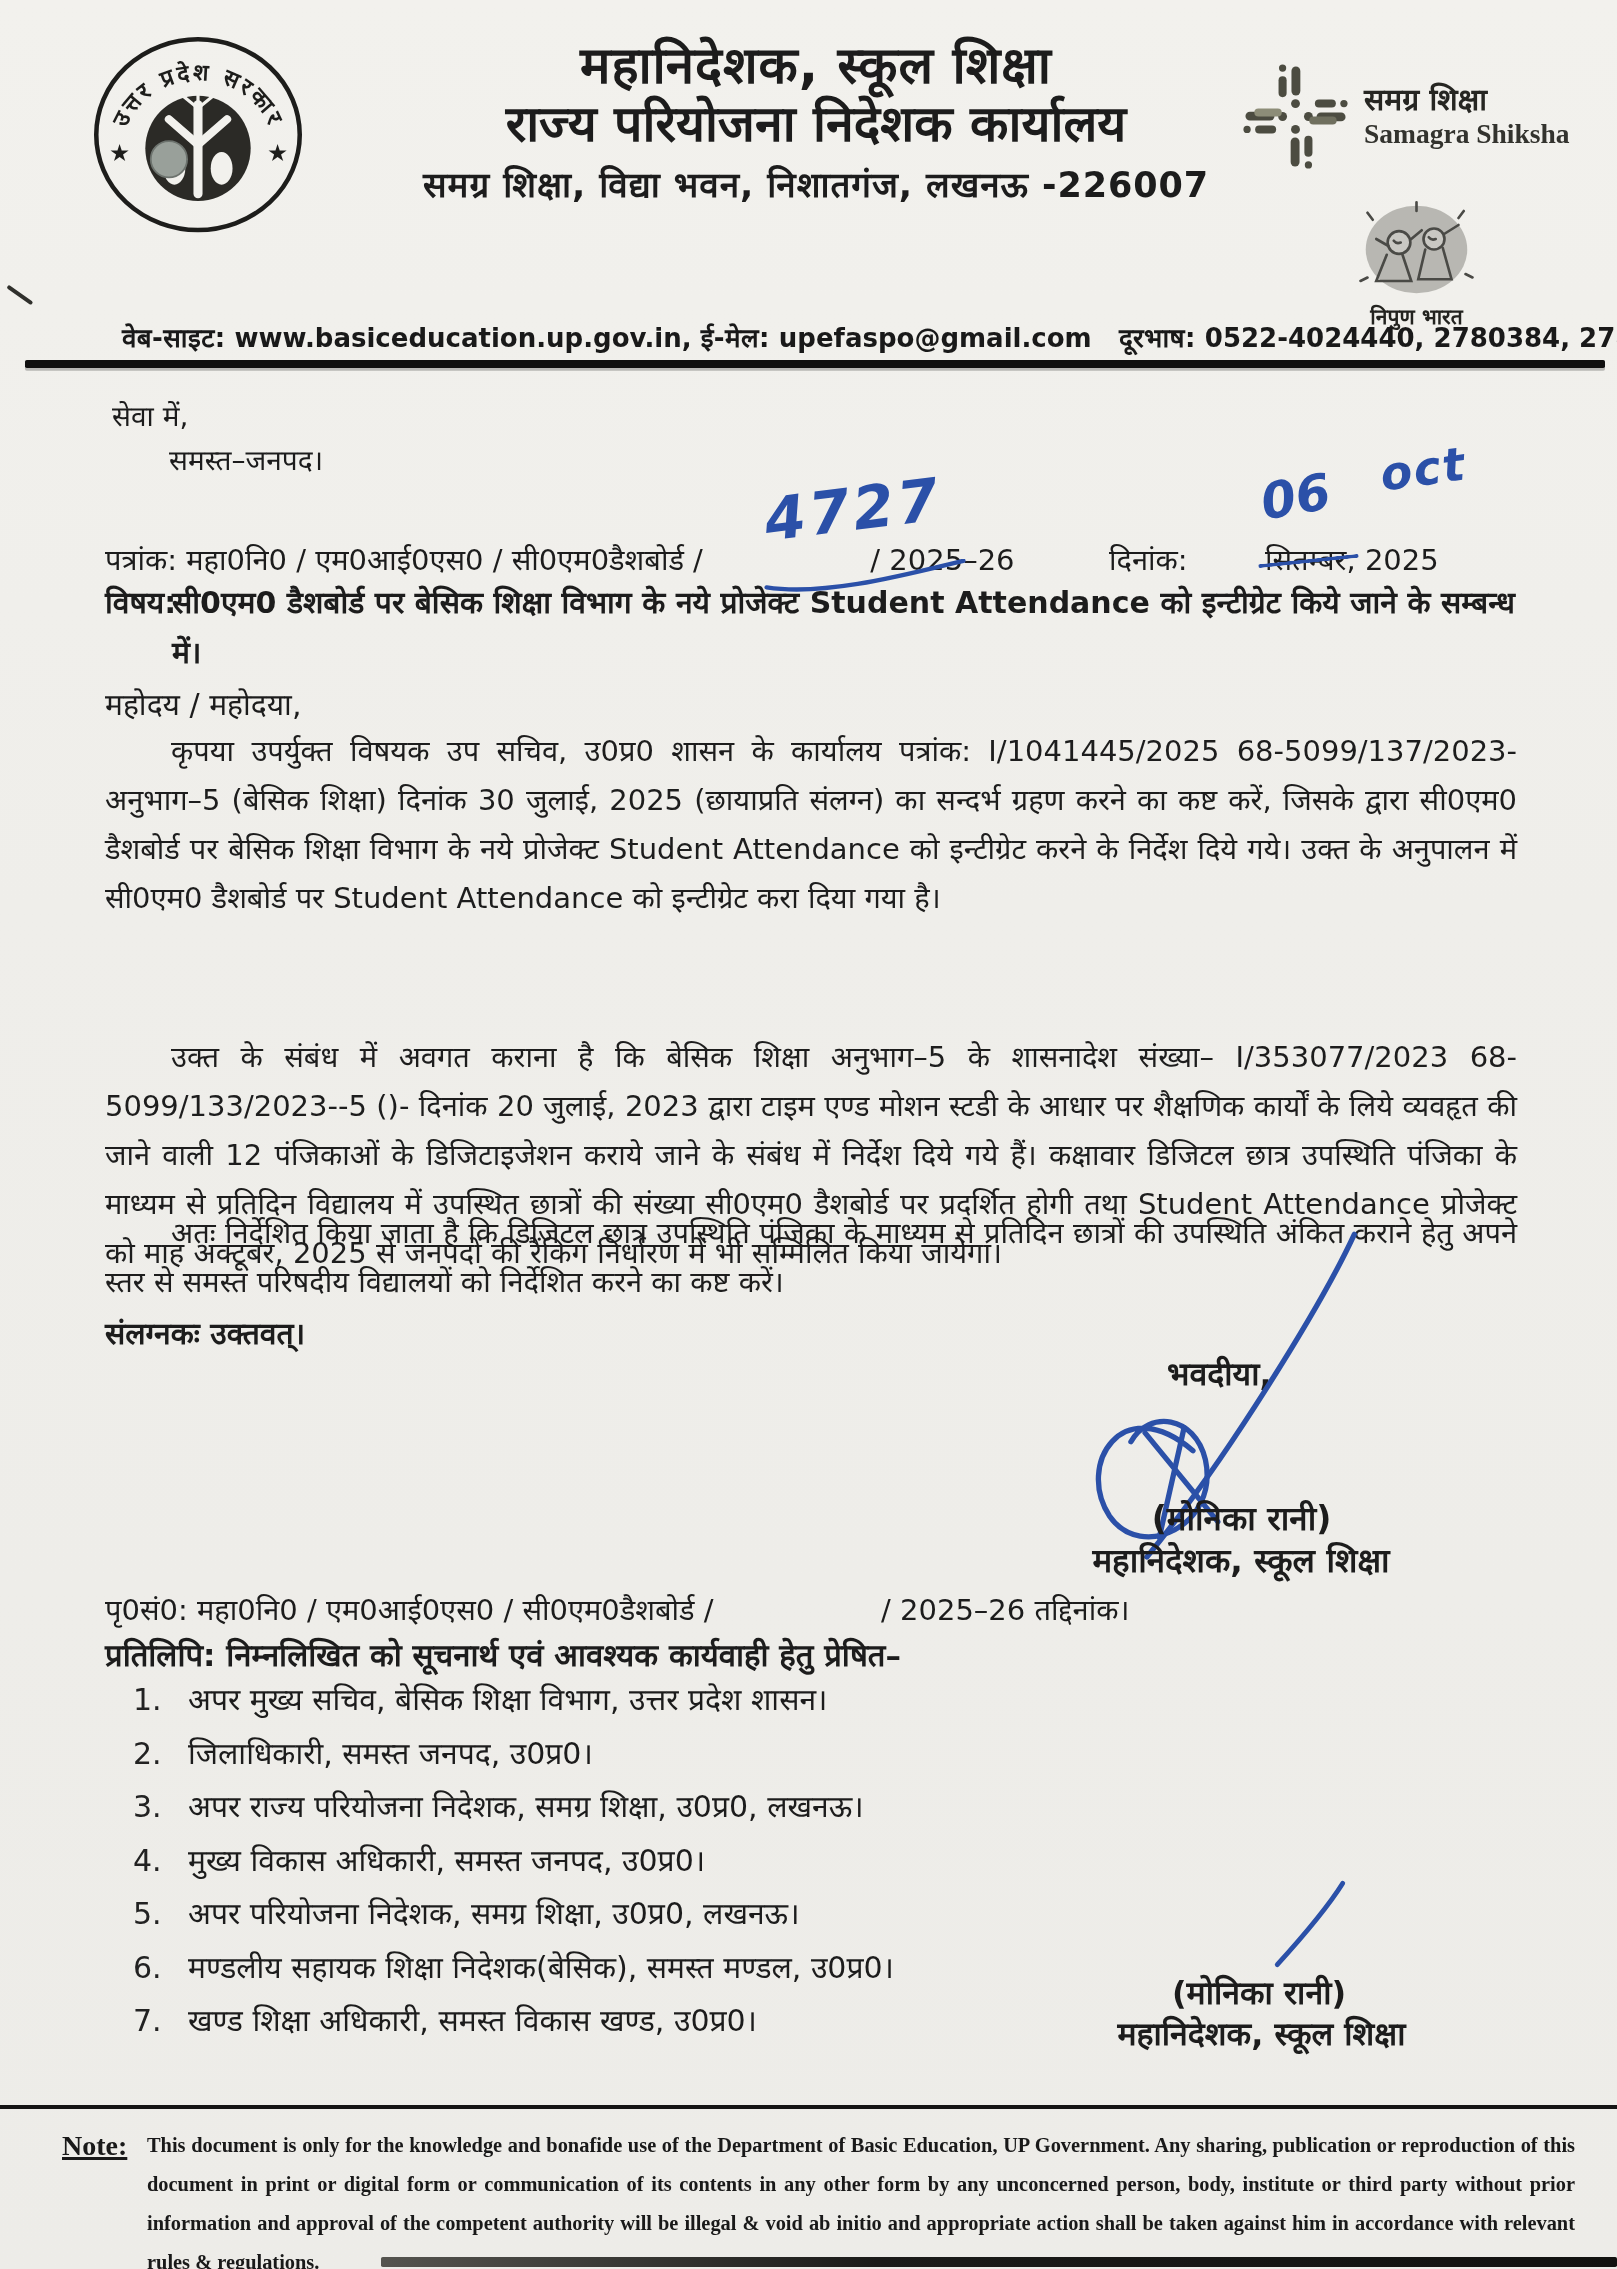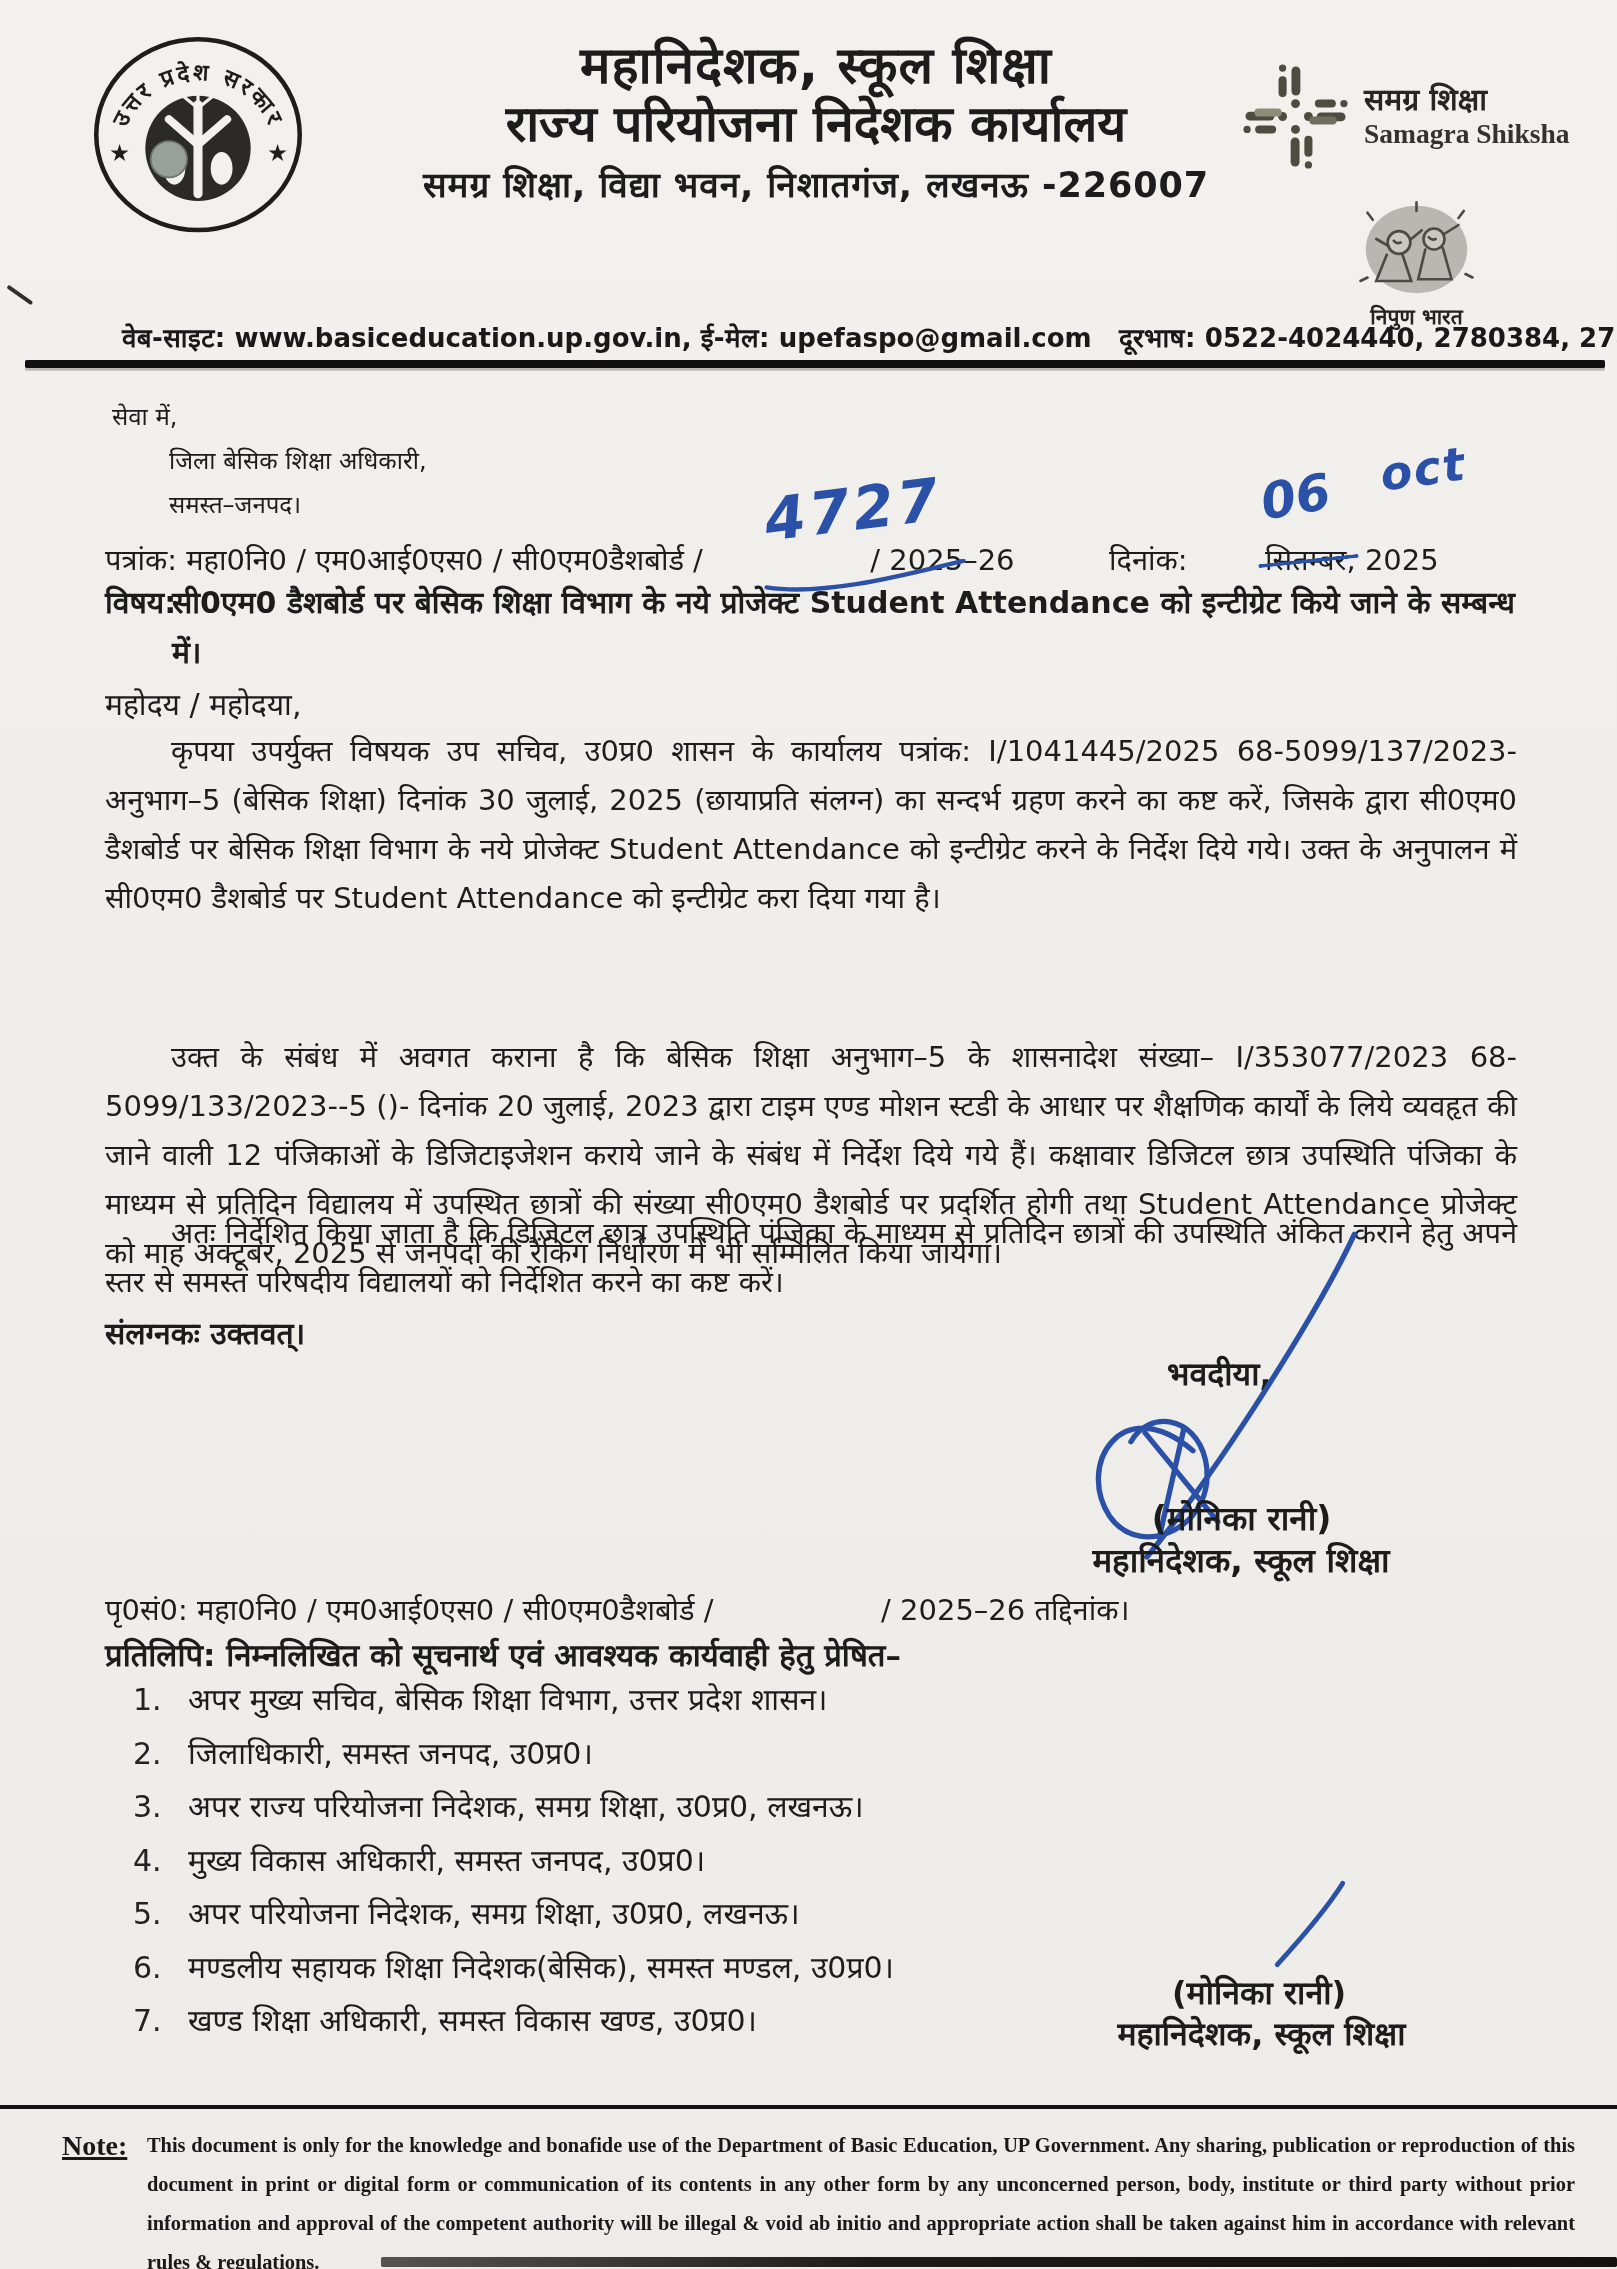--- a/index.html
+++ b/index.html
@@ -24,21 +24,21 @@
   .samagra .txt{line-height:1.15;}
   .samagra .hi{font-size:30px;font-weight:700;color:#262622;}
   .samagra .en{font-size:27.5px;font-weight:700;font-family:"Liberation Serif",serif;color:#33332e;}
   .nipun{left:1328px;top:197px;width:177px;text-align:center;}
   .nipun .cap{font-size:21px;font-weight:700;margin-top:-3.5px;color:#23231f;}
   .weblinks{left:122px;top:319px;width:1383px;font-size:26px;font-weight:700;white-space:nowrap;color:#191919;}
   .weblinks .dev{letter-spacing:0.4px;}
   .rule{left:25px;top:360px;width:1580px;height:8px;background:#101010;border-radius:1.8px;box-shadow:0 2.7px 0 rgba(16,16,16,.25);}
 
   
-  .txt34{font-size:24px;line-height:44px;}
+  .txt34{font-size:28px;line-height:44px;}
   .recipient{left:112px;top:395px;}
   .recipient .ind{padding-left:57px;}
   .ref-line{left:105px;top:539px;width:1419px;font-size:29px;white-space:nowrap;}
   .gap-blank{display:inline-block;width:149px;}
   .gap-mid{display:inline-block;width:76px;}
   .gap-day{display:inline-block;width:59px;}
   .struck{position:relative;display:inline-block;}
   .struck::after{content:"";position:absolute;left:-7px;right:-3.5px;top:52%;border-top:4.4px solid #2b50a8;transform:rotate(-6deg);border-radius:2.7px;}
   .subject{left:105px;top:578px;width:1410px;font-size:30px;line-height:50px;font-weight:700;text-align:justify;position:absolute;padding-left:67px;box-sizing:border-box;}
   .subject .lbl{position:absolute;left:0;top:0;}
@@ -168,21 +168,20 @@
     <span>upefaspo@gmail.com</span>&nbsp;&nbsp;
     <span class="dev">दूरभाष:</span>
     <span>0522-4024440, 2780384, 2781128</span>
   </div>
 
   <div class="abs rule"></div>
   <div class="abs corner-tick"></div>
 
   <div class="abs recipient txt34">
     <div>सेवा में,</div>
-    <div class="ind">जिला बेसिक शिक्षा अधिकारी,</div>
     <div class="ind">समस्त–जनपद।</div>
   </div>
 
   <div class="abs ref-line">
     <span>पत्रांक:</span>
     <span>महा0नि0 / एम0आई0एस0 / सी0एम0डैशबोर्ड /</span>
     <span class="gap-blank"></span>
     <span>/ 2025–26</span>
     <span class="gap-mid"></span>
     <span>दिनांक:</span>

